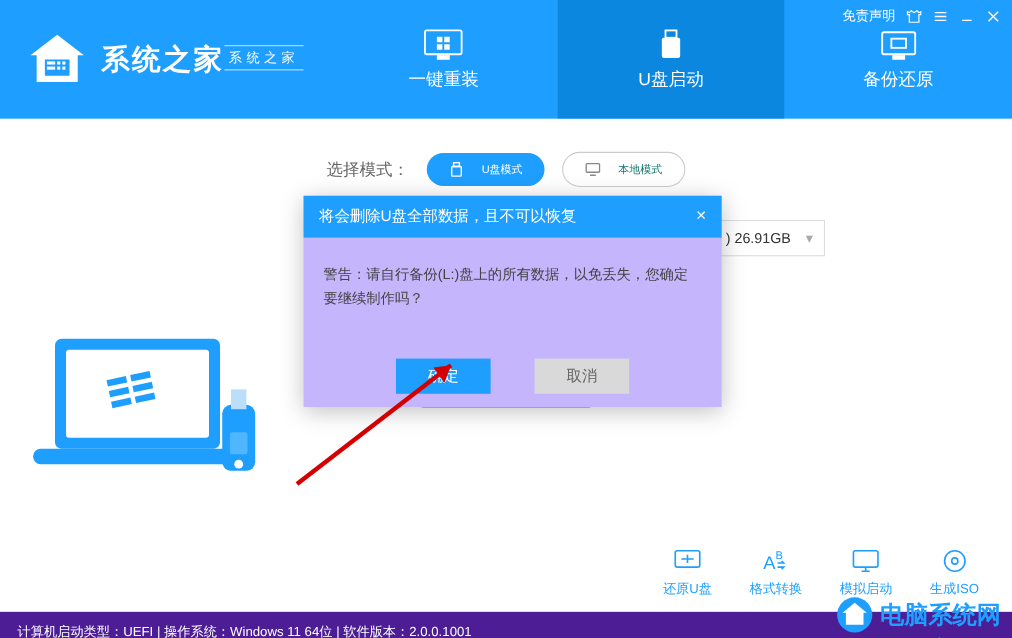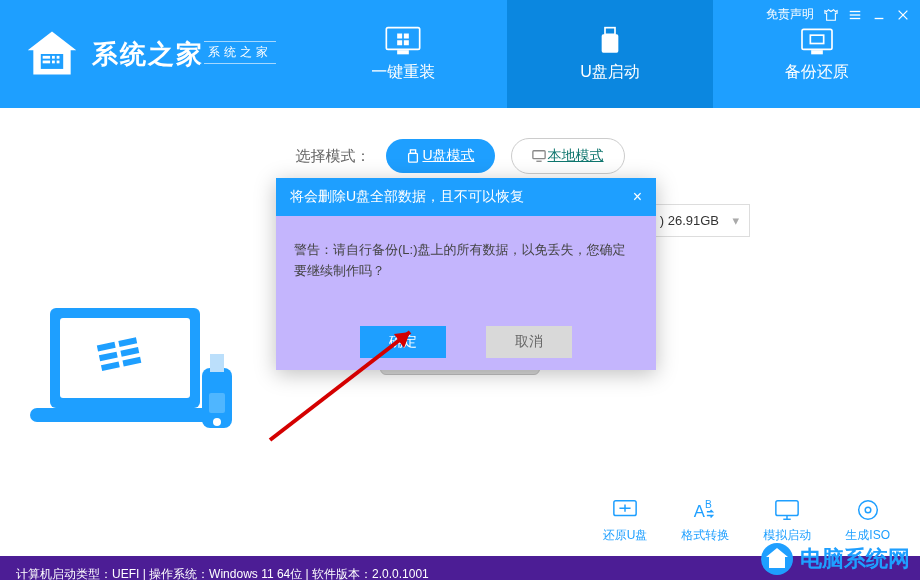--- a/index.html
+++ b/index.html
@@ -14,21 +14,21 @@
 .tabs { flex: 1; display: flex; }
 .tab { flex: 1; display: flex; flex-direction: column; align-items: center; justify-content: center; gap: 6px; cursor: pointer; font-size: 16px; }
 .tab.active { background: #0B87E0; }
 .tab-icon { width: 40px; height: 30px; display: flex; align-items: center; justify-content: center; }
 .title-ctrls { position: absolute; top: 6px; right: 10px; display: flex; align-items: center; gap: 10px; color: #fff; font-size: 12px; }
 .title-ctrls .ico { width: 14px; height: 14px; display: inline-flex; align-items: center; justify-content: center; cursor: pointer; }
 
 .content { position: relative; background: #fff; height: 448px; padding: 30px 40px 0 40px; }
 .mode-row { display: flex; align-items: center; justify-content: center; gap: 16px; margin-bottom: 30px; }
 .mode-label { color: #666; font-size: 15px; }
-.pill { display: flex; align-items: center; gap: 2px; padding: 8px 20px; border-radius: 999px; font-size: 14px; cursor: pointer; text-decoration: underline; }
+.pill { display: flex; align-items: center; gap: 16px; padding: 8px 20px; border-radius: 999px; font-size: 10px; cursor: pointer; }
 .pill.primary { background: #1E9FFF; color: #fff; }
 .pill.outline { background: #fff; color: #0f766e; border: 1px solid #ccc; }
 
 .illo { position: absolute; left: 30px; top: 190px; width: 230px; height: 180px; }
 
 .select-row { display: flex; align-items: center; margin-left: 280px; margin-bottom: 24px; }
 .select-box { flex: 1; border: 1px solid #ddd; padding: 8px 30px 8px 10px; font-size: 13px; color: #333; max-width: 430px; position: relative; }
 .select-box::after { content: "▾"; position: absolute; right: 10px; top: 8px; color: #aaa; }
 
 .radio-row { display: flex; align-items: center; margin-left: 280px; gap: 30px; font-size: 14px; color: #555; }

